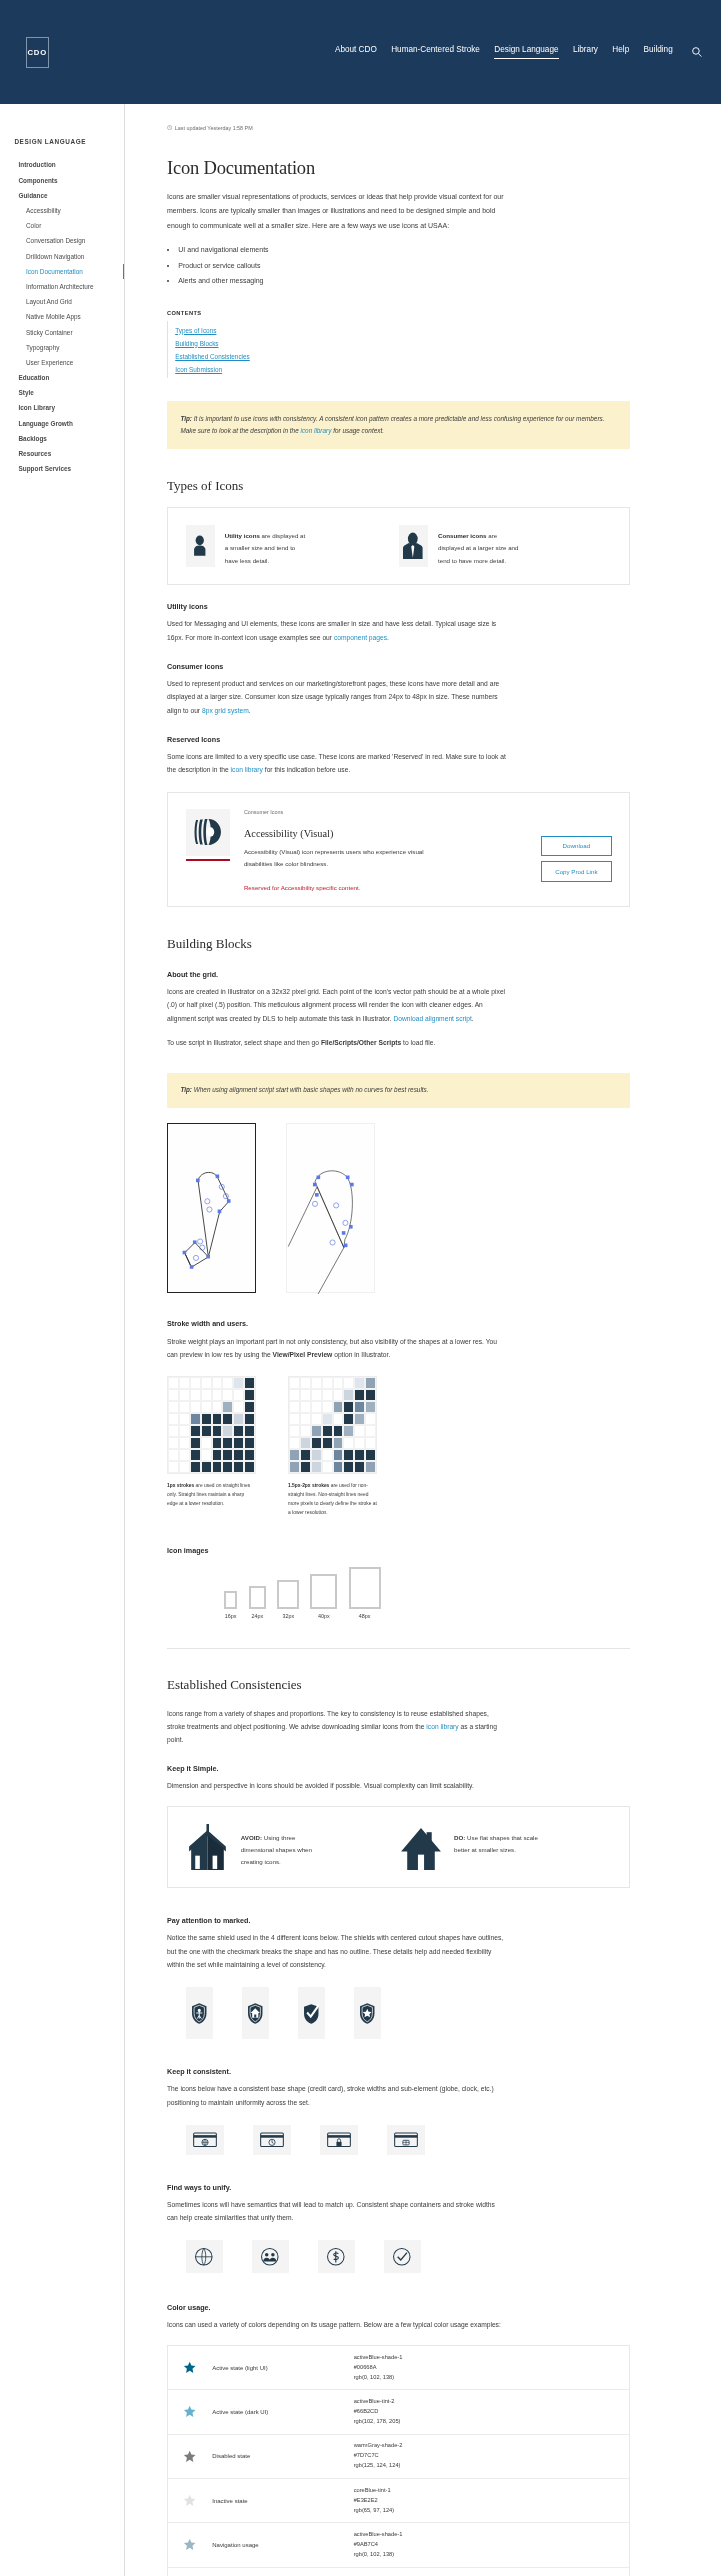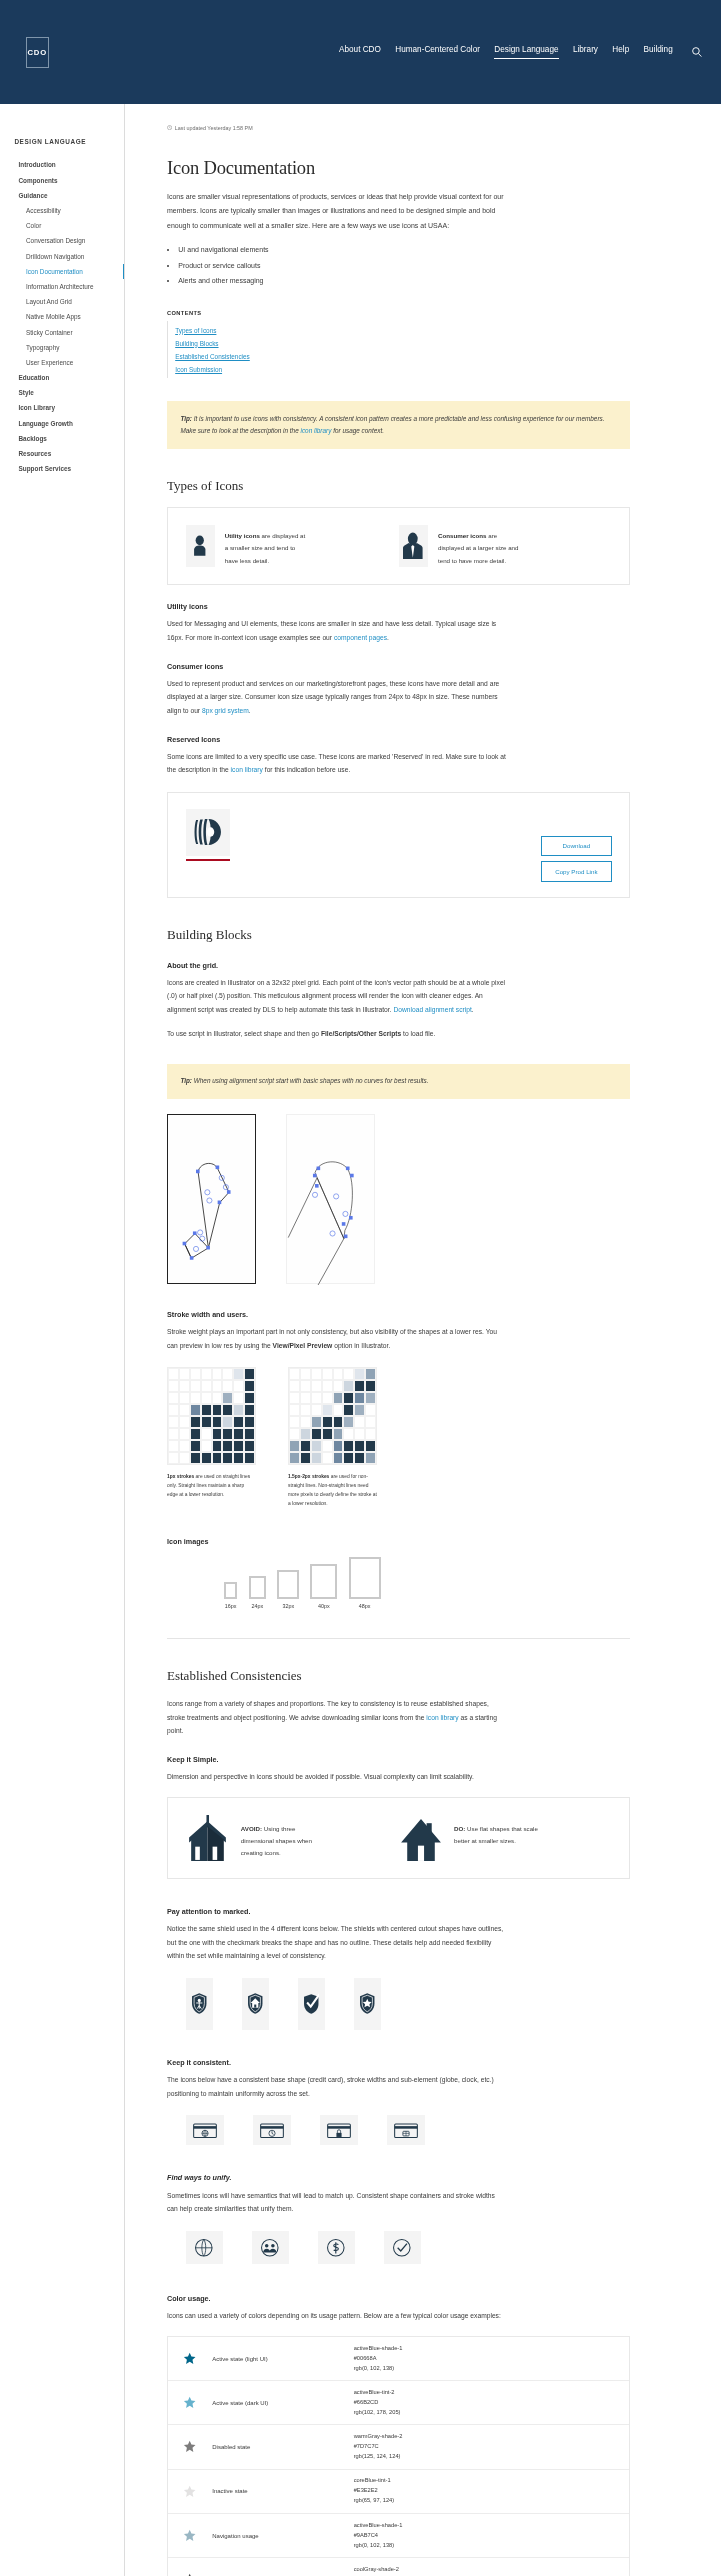--- a/index.html
+++ b/index.html
@@ -168,21 +168,21 @@
   .cname{ flex:0 0 129px;font-size:6px;color:#3a3a3a; }
   .cvals{ font-size:5.7px;line-height:1.75;color:#3a3a3a; }
 </style>
 </head>
 <body>
 
 <div class="topnav">
   <div class="brand-box">CDO</div>
   <div class="topnav-links">
     <a class="topnav-link">About CDO</a>
-    <a class="topnav-link">Human-Centered Color</a>
+    <a class="topnav-link">Human-Centered Stroke</a>
     <a class="topnav-link active">Design Language</a>
     <a class="topnav-link">Library</a>
     <a class="topnav-link">Help</a>
     <a class="topnav-link">Building</a>
     <span>
       <svg class="search-ic" viewBox="0 0 24 24" fill="none" stroke="#fff" stroke-width="2">
         <circle cx="10.5" cy="10.5" r="7"></circle>
           <line x1="16" y1="16" x2="22" y2="22.5"></line>
       </svg>
     </span>
@@ -296,20 +296,26 @@
           <div class="res-thumb">
             <svg width="29" height="28" viewBox="0 0 56 54">
               <path d="M6 4 C2 14 2 40 6 50 L10 50 C6 40 6 14 10 4 Z" fill="#22394A"></path>
               <path d="M14 3 C10 14 10 40 14 51 L19 51 C15 40 15 14 19 3 Z" fill="#22394A"></path>
               <path d="M23 2 C19 14 19 40 23 52 L28 52 C24 40 24 14 28 2 Z" fill="#22394A"></path>
               <path d="M30 2 C44 2 54 14 54 27 C54 40 44 52 30 52 C36 42 36 12 30 2 Z" fill="#22394A"></path>
               <ellipse cx="34" cy="27" rx="7" ry="9" fill="#fff"></ellipse>
             </svg>
           </div>
           <div class="res-rule"></div>
+        </div>
+        <div class="res-mid">
+          <div class="res-kicker">Consumer Icons</div>
+          <div class="res-name">Accessibility (Visual)</div>
+          <div class="res-desc">Accessibility (Visual) icon represents users who experience visual disabilities like color blindness.</div>
+          <div class="res-warn">Reserved for Accessibility specific content.</div>
         </div>
         <div class="res-btns">
           <button class="btn-outline">Download</button>
           <button class="btn-outline">Copy Prod Link</button>
         </div>
       </div>
 
       <h2 class="sec">Building Blocks</h2>
       <h3 class="sub">About the grid.</h3>
       <p class="body">
@@ -651,21 +657,21 @@
         <div class="card-tile">
           <svg width="24" height="16.5" viewBox="0 0 46 32">
               <rect x="1" y="4" width="44" height="26" rx="2" fill="none" stroke="#22394A" stroke-width="2"></rect>
               <rect x="1" y="8" width="44" height="5" fill="#22394A"></rect>
               <rect x="17" y="18" width="12" height="9" rx="1.5" fill="none" stroke="#22394A" stroke-width="1.6"></rect>
               <path d="M17 22h12M23 18v9" stroke="#22394A" stroke-width="1.2"></path>
             </svg>
         </div>
       </div>
 
-      <h3 class="sub" style="margin-top:28px;font-style:italic;">Find ways to unify.</h3>
+      <h3 class="sub" style="margin-top:28px;">Find ways to unify.</h3>
       <p class="body">Sometimes icons will have semantics that will lead to match up. Consistent shape containers and stroke widths can help create similarities that unify them.</p>
 
       <div class="circle-row">
         <div class="circle-tile">
           <svg width="19.6" height="19.6" viewBox="0 0 38 38">
               <circle cx="19" cy="19" r="16" fill="none" stroke="#22394A" stroke-width="2"></circle>
               <path d="M3 19h32M19 3c5 6 5 26 0 32M19 3c-5 6-5 26 0 32" stroke="#22394A" stroke-width="1.6" fill="none"></path>
             </svg>
         </div>
         <div class="circle-tile">

